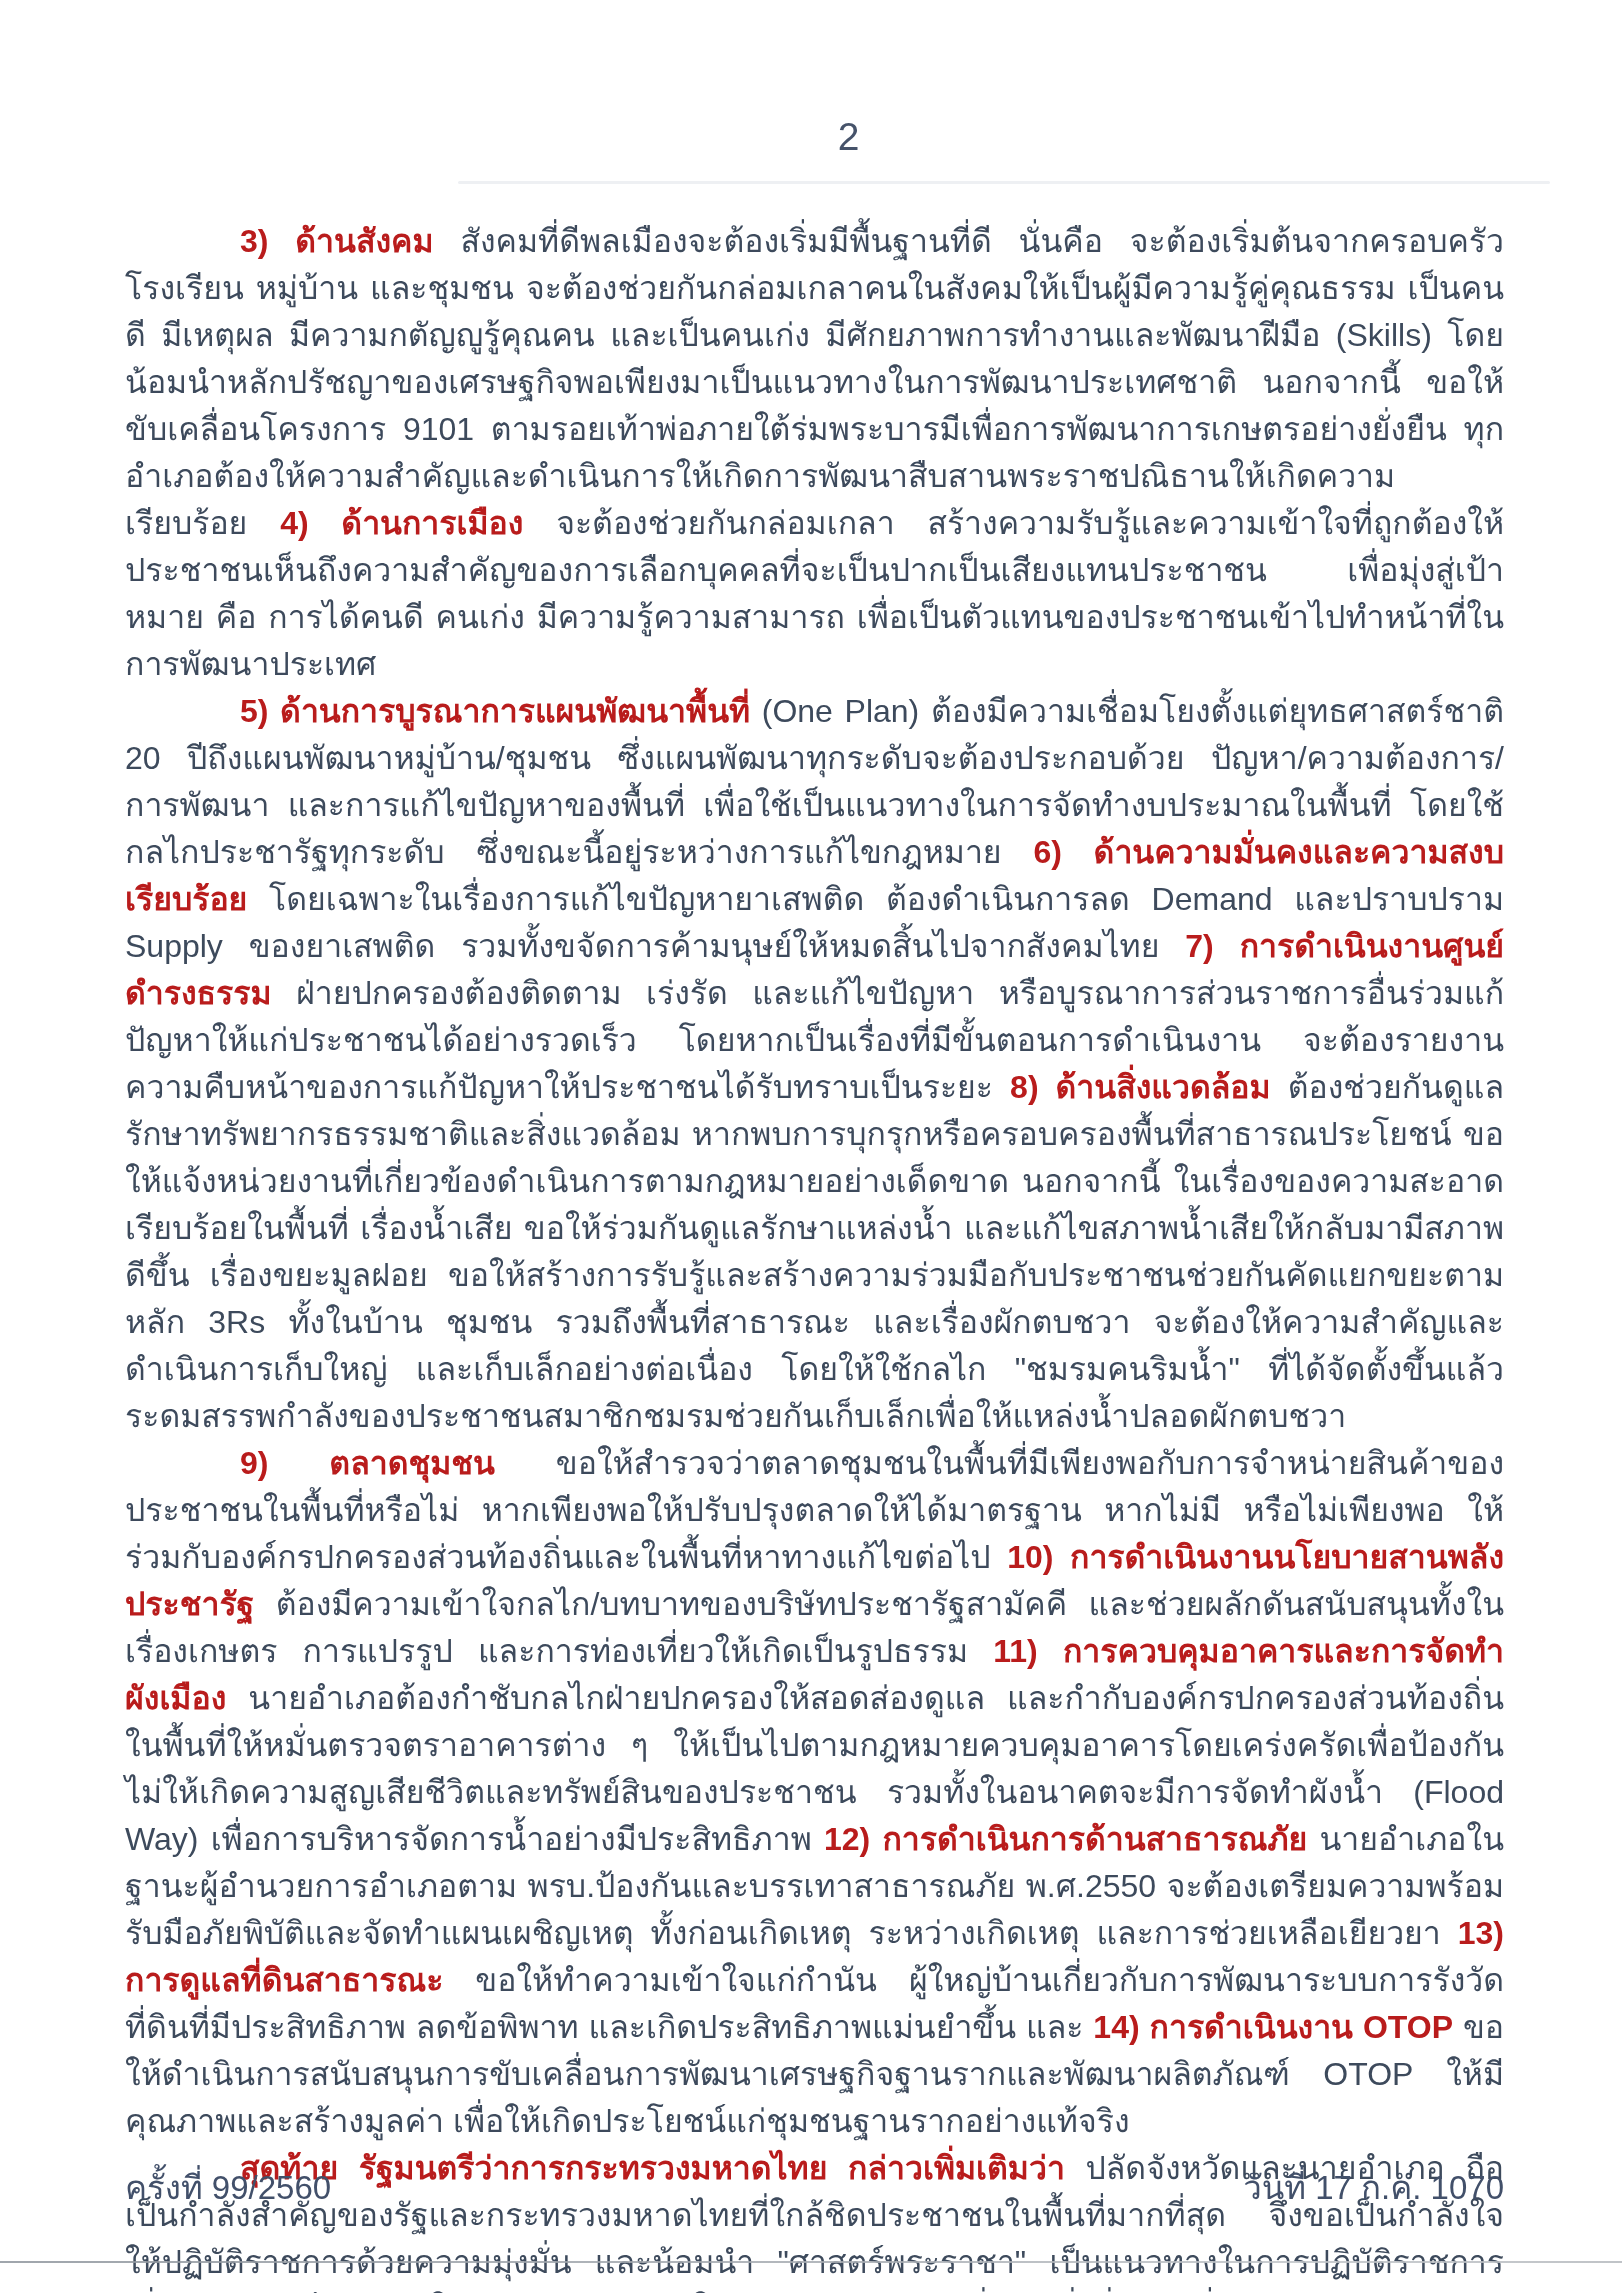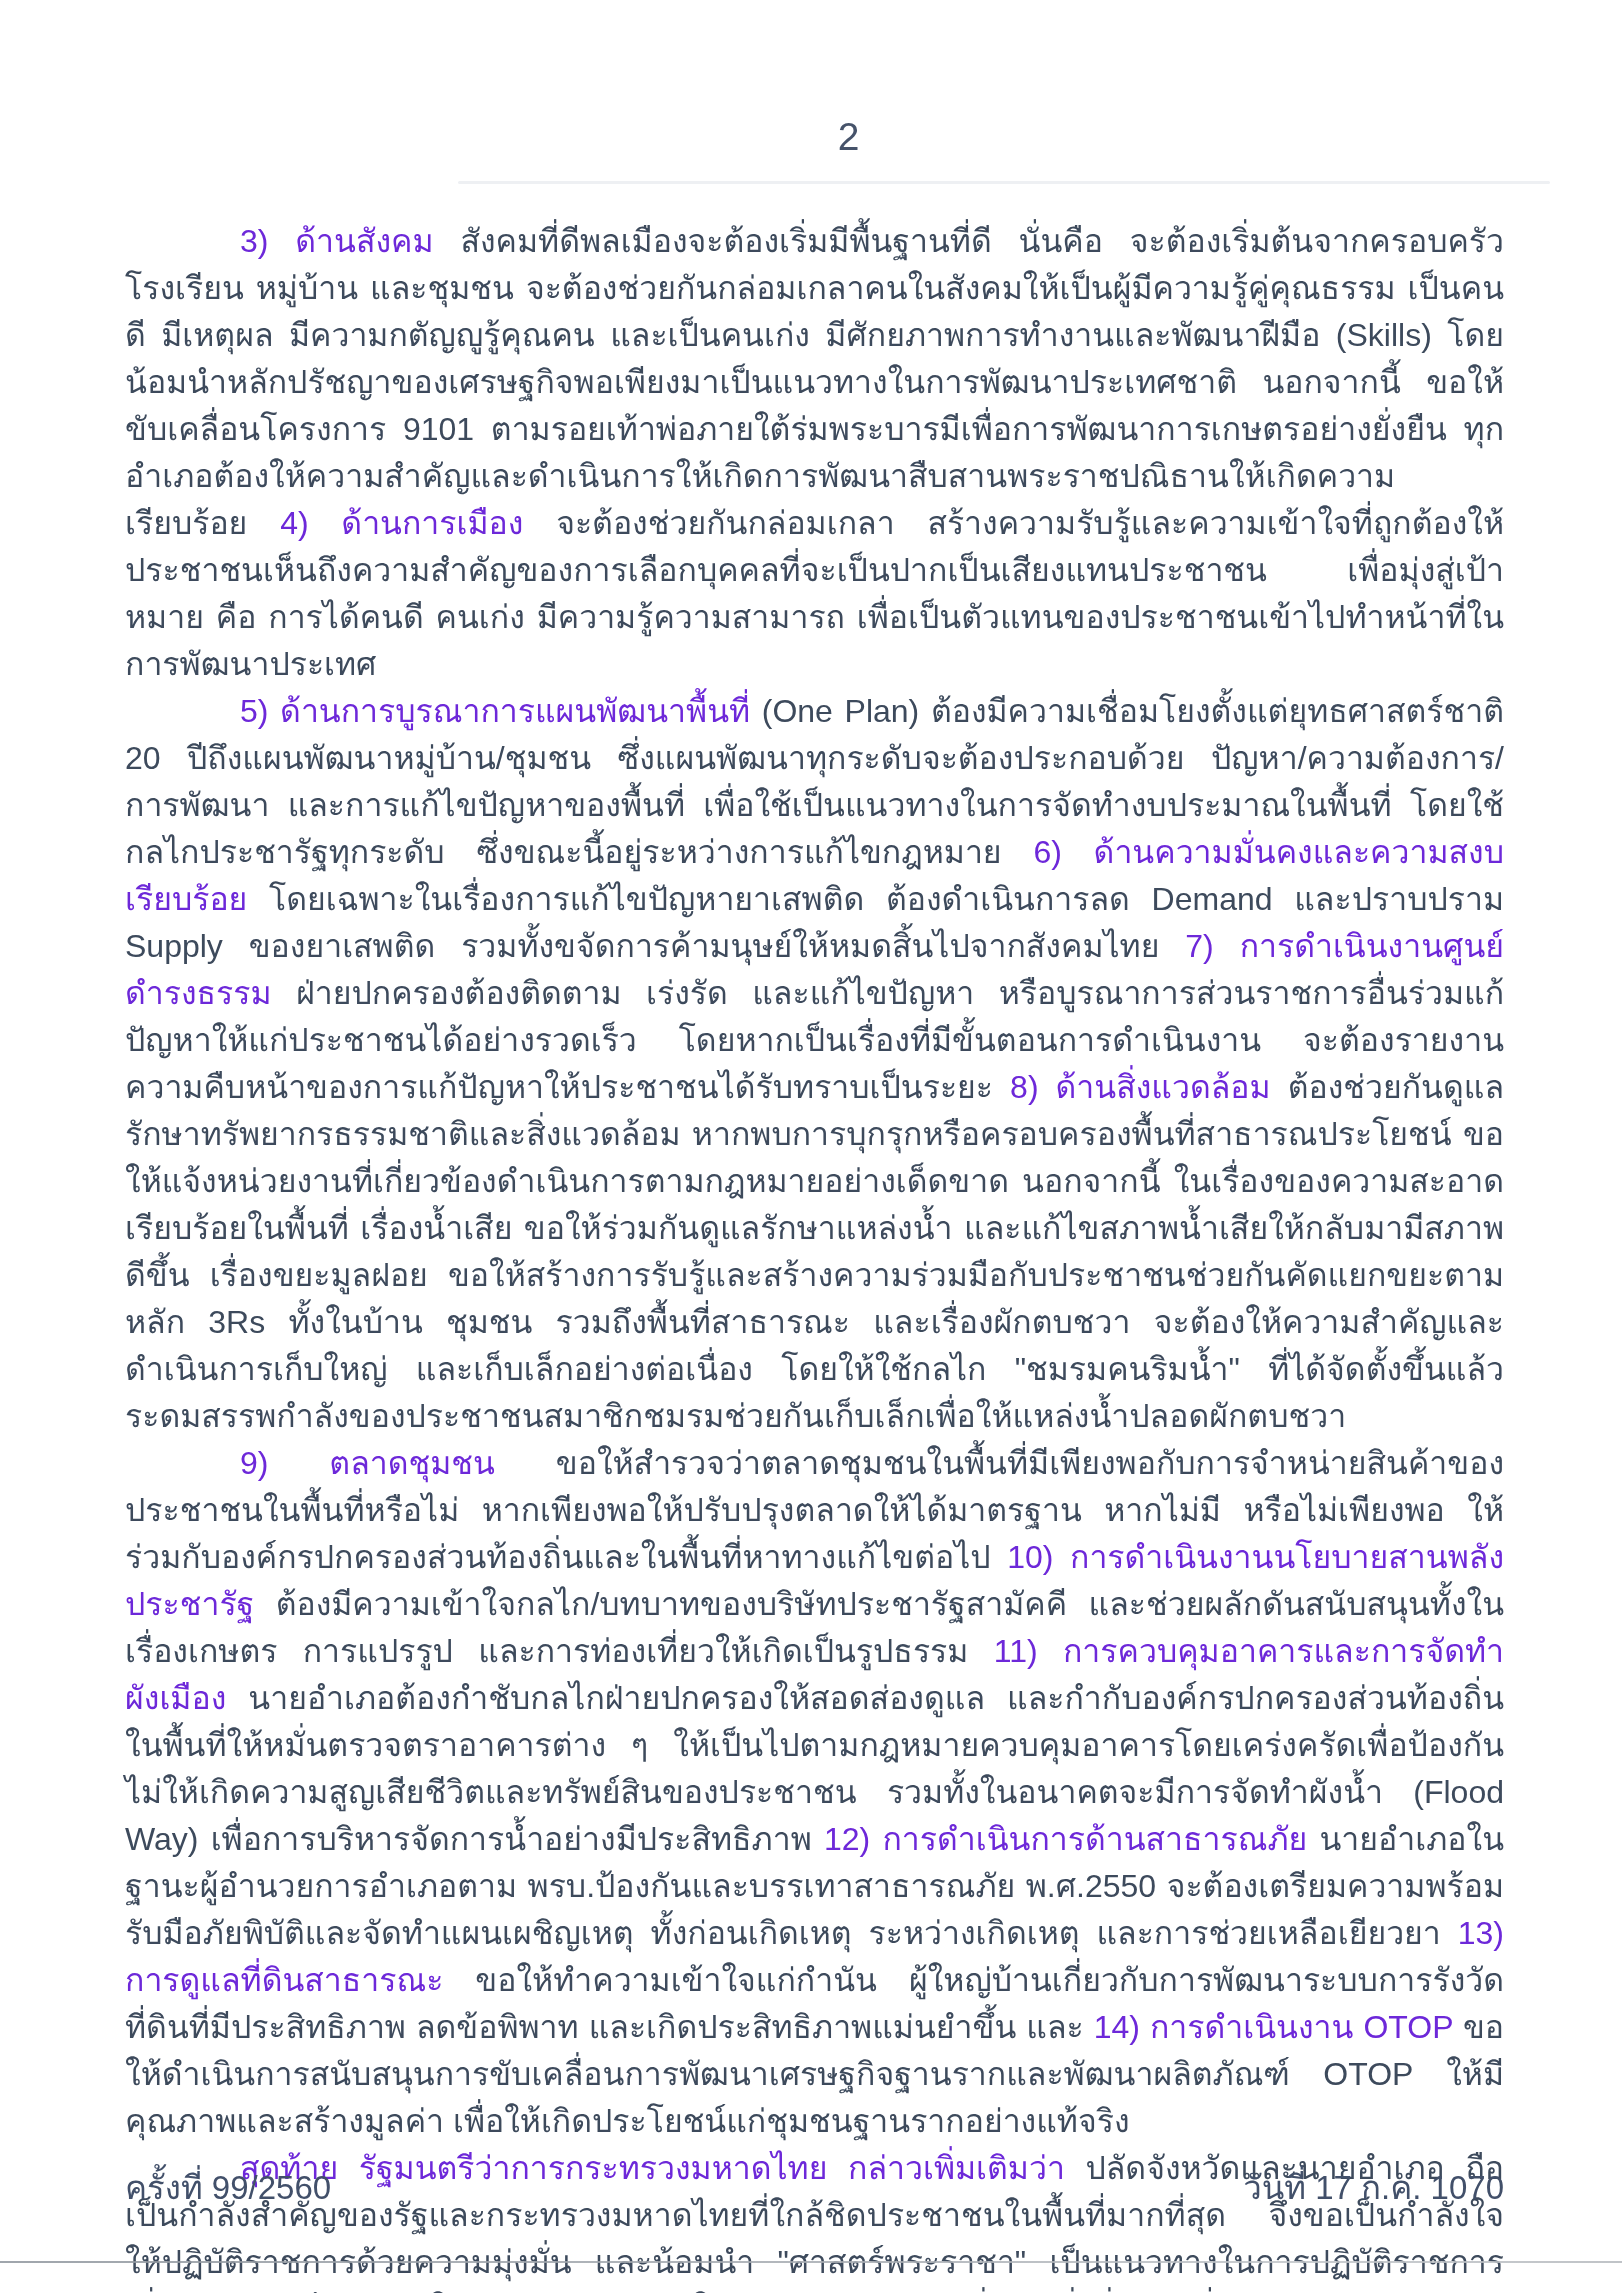--- a/index.html
+++ b/index.html
@@ -30,21 +30,21 @@
     font-size:32px;
     line-height:47px;
     text-align:justify;
   }
   .para{
     margin:0;
     padding:0;
     text-indent:115px;
     word-break:normal;
   }
-  .para .b{font-weight:normal;color:#6d28d9;}
+  .para .b{font-weight:bold;color:#b91c1c;}
   .footer-row{
     position:absolute;
     top:2161px;
     left:125px;
     width:1379px;
     font-size:33px;
     display:flex;
     justify-content:space-between;
     color:#42506a;
   }

